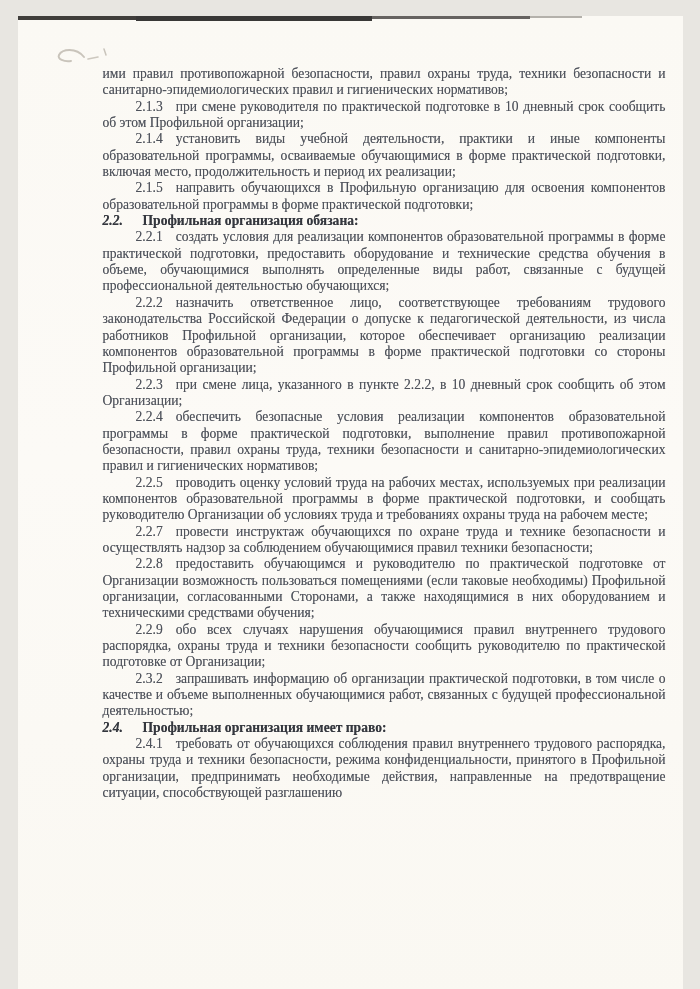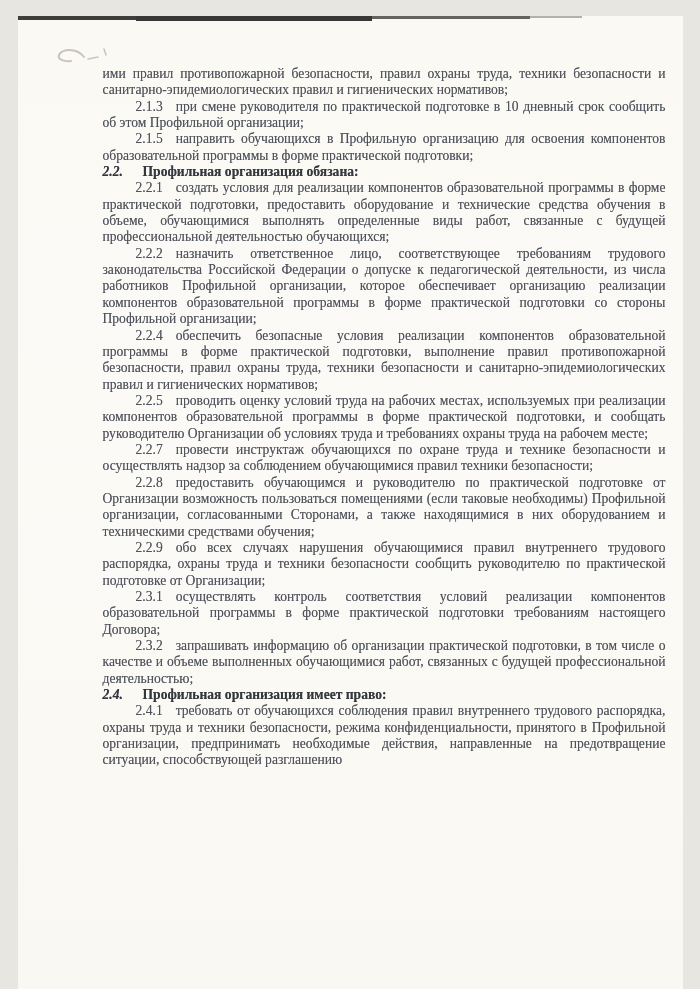--- a/index.html
+++ b/index.html
@@ -79,28 +79,29 @@
 
   <svg class="pencil-mark" width="72" height="28" viewBox="0 0 72 28">
     <path d="M32 15 C24 5 10 7 7 13 C5 17 12 20 19 19" stroke="#c9c4bb" stroke-width="2" fill="none" stroke-linecap="round"></path>
     <path d="M36 17 L46 15" stroke="#cdc8bf" stroke-width="1.6" fill="none" stroke-linecap="round"></path>
     <path d="M52 7 L54 13" stroke="#c9c4bb" stroke-width="1.5" fill="none" stroke-linecap="round"></path>
   </svg>
 
   <main class="page-text">
       <p class="continuation"><span class="txt">ими правил противопожарной безопасности, правил охраны труда, техники безопасности и санитарно-эпидемиологических правил и гигиенических нормативов;</span></p>
       <p class="item"><span class="num">2.1.3</span><span class="txt">при смене руководителя по практической подготовке в 10  дневный  срок сообщить об этом Профильной организации;</span></p>
+      <p class="item"><span class="num">2.1.4</span><span class="txt">установить виды учебной деятельности, практики и иные компоненты образовательной программы, осваиваемые обучающимися в форме практической подготовки, включая место, продолжительность и период их реализации;</span></p>
       <p class="item"><span class="num">2.1.5</span><span class="txt">направить обучающихся в Профильную организацию для освоения компонентов образовательной программы в форме практической подготовки;</span></p>
       <p class="section"><span class="num">2.2.</span><span class="txt">Профильная организация обязана:</span></p>
       <p class="item"><span class="num">2.2.1</span><span class="txt">создать условия для реализации компонентов образовательной программы в форме практической подготовки, предоставить оборудование и технические средства обучения в объеме, обучающимися выполнять определенные виды работ, связанные с будущей профессиональной деятельностью обучающихся;</span></p>
       <p class="item"><span class="num">2.2.2</span><span class="txt">назначить ответственное лицо, соответствующее требованиям трудового законодательства Российской Федерации о допуске к педагогической деятельности, из числа работников Профильной организации, которое обеспечивает организацию реализации компонентов образовательной программы в форме практической подготовки со стороны Профильной организации;</span></p>
+      <p class="item"><span class="num">2.2.3</span><span class="txt">при смене лица, указанного в пункте 2.2.2, в 10 дневный срок сообщить об этом Организации;</span></p>
       <p class="item"><span class="num">2.2.4</span><span class="txt">обеспечить безопасные условия реализации компонентов образовательной программы в форме практической подготовки, выполнение правил противопожарной безопасности, правил охраны труда, техники безопасности и санитарно-эпидемиологических правил и гигиенических нормативов;</span></p>
       <p class="item"><span class="num">2.2.5</span><span class="txt">проводить оценку условий труда на рабочих местах, используемых при реализации компонентов образовательной программы в форме практической подготовки, и сообщать руководителю Организации об условиях труда и требованиях охраны труда на рабочем месте;</span></p>
       <p class="item"><span class="num">2.2.7</span><span class="txt">провести инструктаж обучающихся по охране труда и технике безопасности и осуществлять надзор за соблюдением обучающимися правил техники безопасности;</span></p>
       <p class="item"><span class="num">2.2.8</span><span class="txt">предоставить обучающимся и руководителю по практической подготовке от Организации возможность пользоваться помещениями (если таковые необходимы) Профильной организации, согласованными Сторонами, а также находящимися в них оборудованием и техническими средствами обучения;</span></p>
       <p class="item"><span class="num">2.2.9</span><span class="txt">обо всех случаях нарушения обучающимися правил внутреннего трудового распорядка, охраны труда и техники безопасности сообщить руководителю по практической подготовке от Организации;</span></p>
-      <p class="item"><span class="num">2.3.1</span><span class="txt">осуществлять контроль соответствия условий реализации компонентов образовательной программы в форме практической подготовки требованиям настоящего Договора;</span></p>
       <p class="item"><span class="num">2.3.2</span><span class="txt">запрашивать информацию об организации практической подготовки, в том числе о качестве и объеме выполненных обучающимися работ, связанных с будущей профессиональной деятельностью;</span></p>
       <p class="section"><span class="num">2.4.</span><span class="txt">Профильная организация имеет право:</span></p>
       <p class="item"><span class="num">2.4.1</span><span class="txt">требовать от обучающихся соблюдения правил внутреннего трудового распорядка, охраны труда и техники безопасности, режима конфиденциальности, принятого в Профильной организации, предпринимать необходимые действия, направленные на предотвращение ситуации, способствующей разглашению</span></p>
     </main>
 
 </div>
 
 </body></html>

